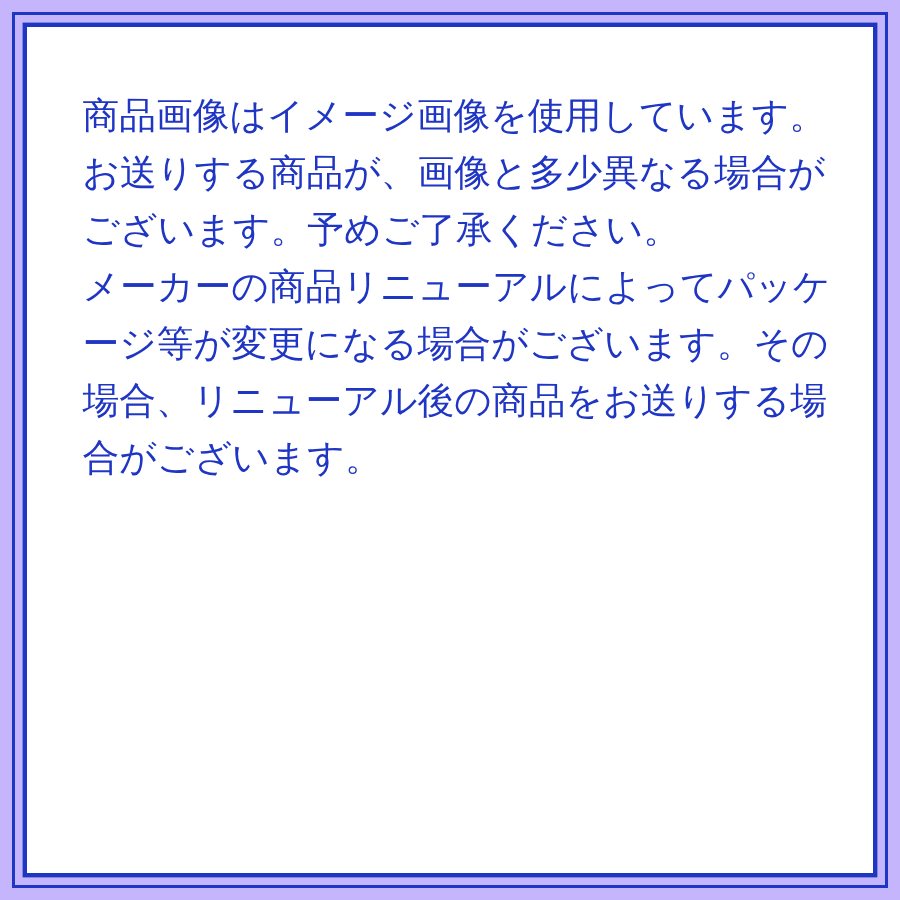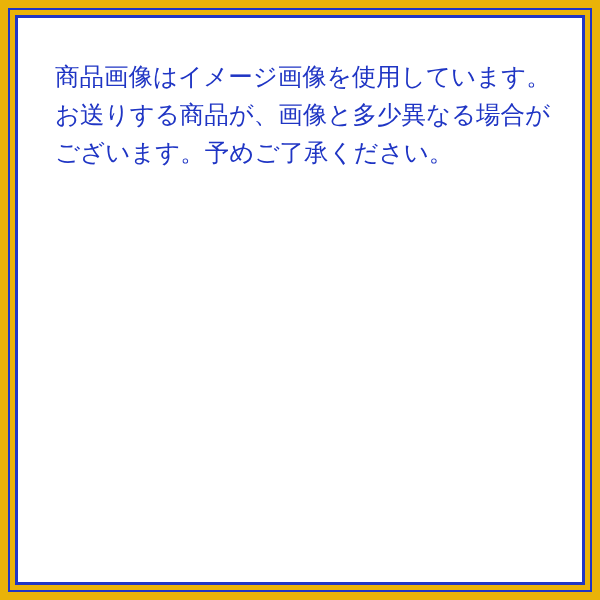--- a/index.html
+++ b/index.html
@@ -10,21 +10,21 @@
     width: 600px;
     height: 600px;
     background: #ffffff;
     font-family: "DejaVu Sans", "Liberation Sans", sans-serif;
     overflow: hidden;
   }
   .canvas {
     position: relative;
     width: 600px;
     height: 600px;
-    background: #eab308;
+    background: #c4b5fd;
     box-sizing: border-box;
   }
   
   .outer-frame {
     position: absolute;
     left: 8px;
     top: 8px;
     width: 584px;
     height: 584px;
     border: 2px solid #1f35c4;
@@ -60,14 +60,15 @@
   }
 </style>
 </head>
 <body>
 
 <div class="canvas">
   <div class="outer-frame"></div>
   <div class="inner-frame"></div>
   <div class="notice-body">
     <p class="notice-para">商品画像はイメージ画像を使用しています。お送りする商品が、画像と多少異なる場合がございます。予めご了承ください。</p>
+    <p class="notice-para">メーカーの商品リニューアルによってパッケージ等が変更になる場合がございます。その場合、リニューアル後の商品をお送りする場合がございます。</p>
   </div>
 </div>
 
 </body></html>

